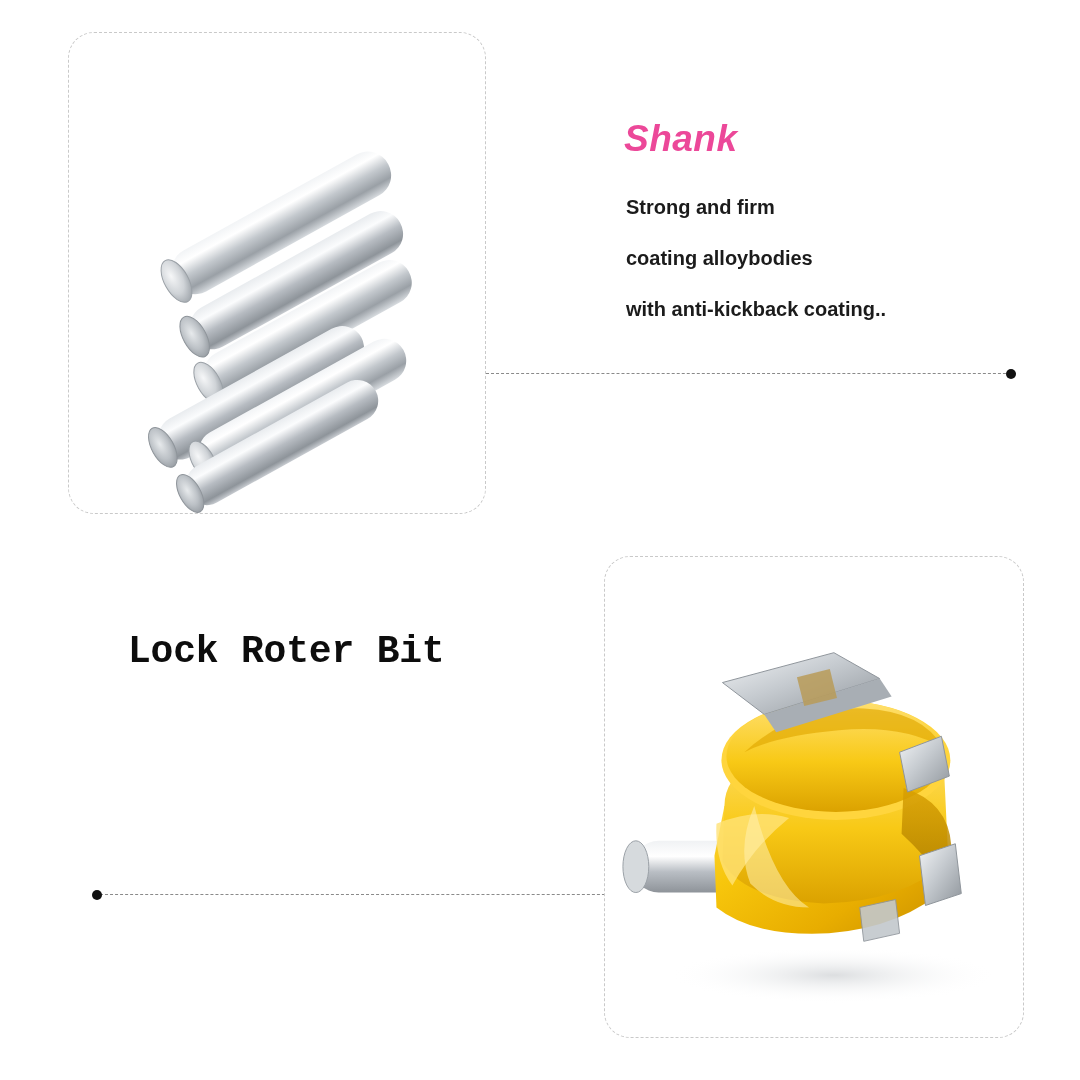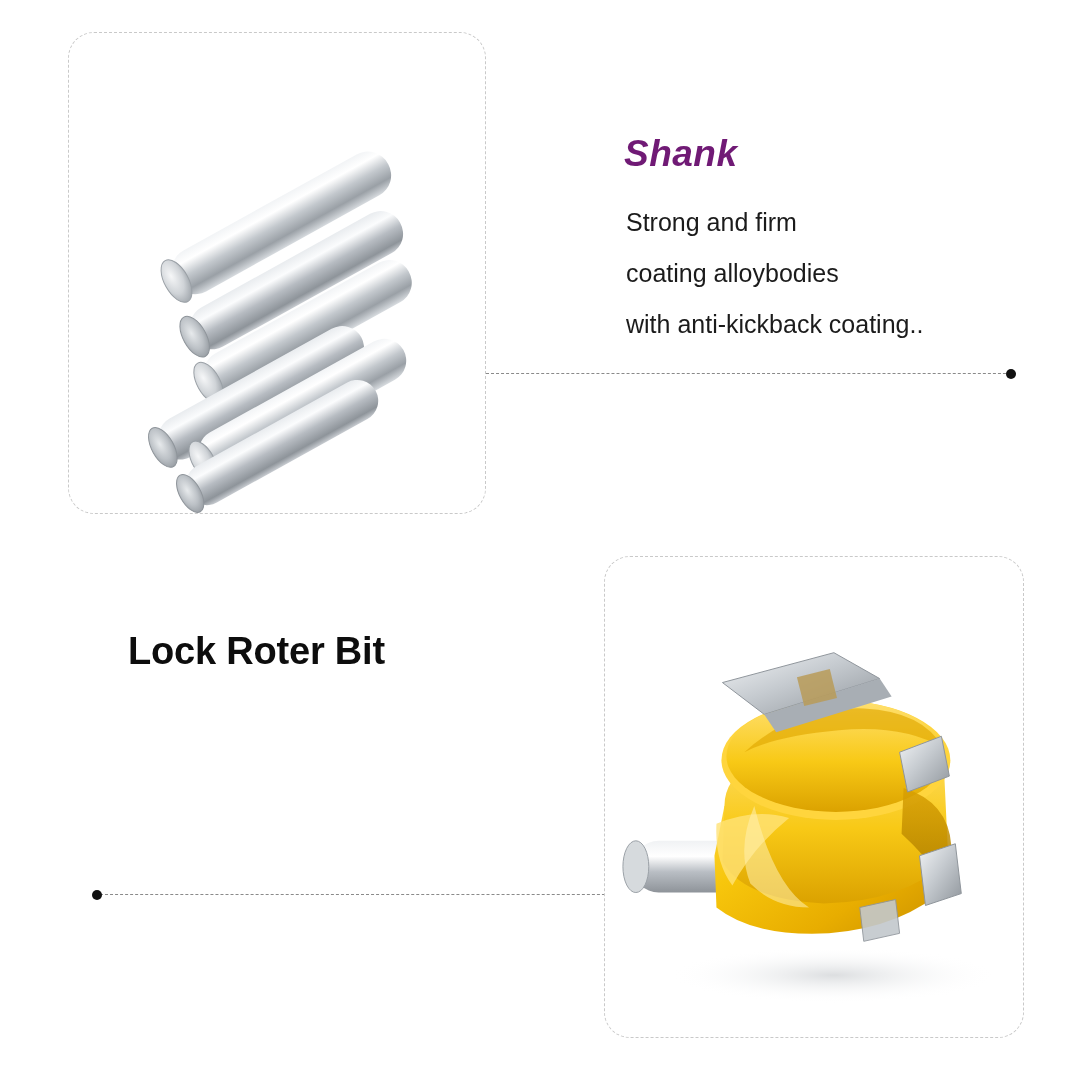--- a/index.html
+++ b/index.html
@@ -50,35 +50,37 @@
     left: 128px;
     top: 630px;
     width: 420px;
   }
 
   .heading-italic {
     font-size: 37px;
     font-weight: bold;
     font-style: italic;
     letter-spacing: 0.5px;
-    margin: 15px 0 22px 0;
-    color: #701a75;
+    margin: 0 0 22px 0;
+    color: #ec4899;
   }
   .heading-bold {
     font-size: 38px;
     font-weight: bold;
     letter-spacing: -0.2px;
     margin: 0 0 22px 0;
     color: #0d0d0d;
+    font-family: Liberation Mono, monospace;
   }
   .body-line {
-    font-size: 25px;
+    font-size: 20px;
     line-height: 51px;
     color: #1b1b1b;
     white-space: nowrap;
+    font-weight: bold;
   }
   #text-shank .body-lines { padding-left: 2px; }
   #text-bit .body-lines { padding-left: 22px; }
 
   
   .connector {
     position: absolute;
     height: 10px;
   }
   .connector .line {

